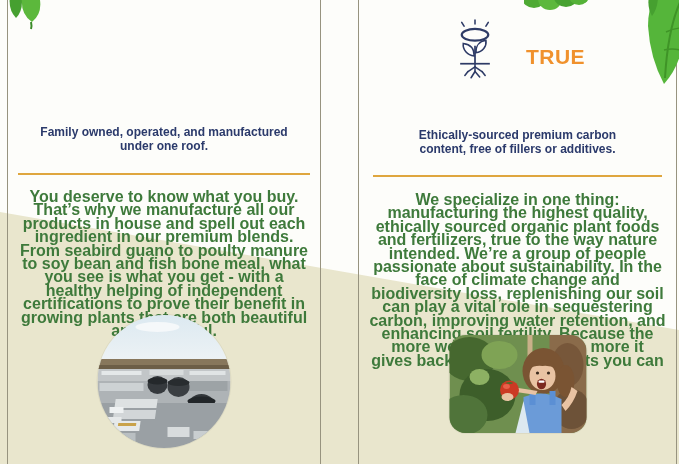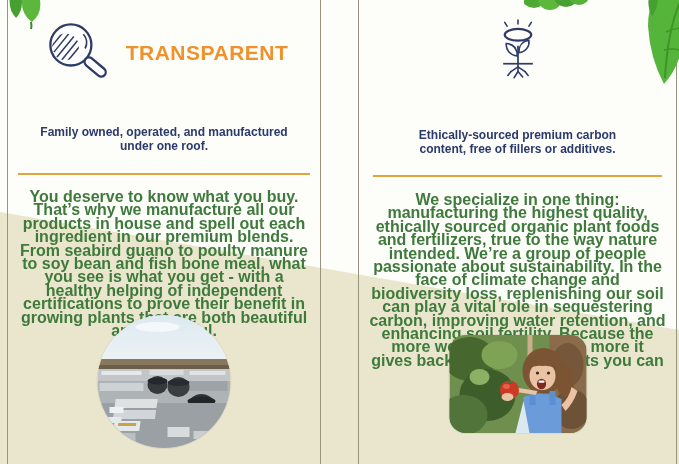--- a/index.html
+++ b/index.html
@@ -79,43 +79,20 @@
 <body>
 
 <div class="beige-diagonal"></div>
 
 <div class="vline l1"></div>
 <div class="vline l2"></div>
 <div class="vline l3"></div>
 <div class="vline l4"></div>
 
 <div class="panel left">
-  <div class="header-row">
-    <span class="icon-wrap">
-      <svg class="icon-svg" width="76" height="66" viewBox="0 0 84 74">
-        <defs>
-            <clipPath id="lensClip">
-              <circle cx="28" cy="30" r="15"></circle>
-            </clipPath>
-          </defs>
-        <circle cx="34" cy="28" r="23" fill="#ffffff" stroke="#2e3b66" stroke-width="2.6"></circle>
-        <g clip-path="url(#lensClip)" stroke="#2e3b66" stroke-width="1.7">
-          <line x1="12" y1="30" x2="30" y2="8"></line>
-          <line x1="15" y1="36" x2="36" y2="10"></line>
-          <line x1="18" y1="42" x2="41" y2="14"></line>
-          <line x1="22" y1="47" x2="44" y2="20"></line>
-          <line x1="27" y1="50" x2="46" y2="27"></line>
-          <line x1="33" y1="52" x2="47" y2="35"></line>
-        </g>
-        <path d="M48,16 a14,14 0 0 1 2,16" fill="none" stroke="#2e3b66" stroke-width="2"></path>
-        <rect x="-2" y="-5" width="28" height="10" rx="5" transform="translate(52,45) rotate(40)" fill="#ffffff" stroke="#2e3b66" stroke-width="2.6"></rect>
-      </svg>
-    </span>
-    <span class="heading">TRANSPARENT</span>
-  </div>
 
   <div class="subtitle">Family owned, operated, and manufactured under one roof.</div>
   <div class="divider"></div>
   <div class="body-text">You deserve to know what you buy. That’s why we manufacture all our products in house and spell out each ingredient in our premium blends. From seabird guano to poulty manure to soy bean and fish bone meal, what you see is what you get - with a healthy helping of independent certifications to prove their benefit in growing plants that are both beautiful and bountiful.</div>
 
   <div class="photo-circle">
     <svg width="133" height="133" viewBox="0 0 133 133">
       <defs>
         <linearGradient id="sky" x1="0" y1="0" x2="0" y2="1">
           <stop offset="0" stop-color="#dce9f1"></stop>
@@ -173,20 +150,21 @@
           <path d="M32,57 L32,67"></path>
           <path d="M32,61 L23,67"></path>
           <path d="M32,61 L41,67"></path>
           <path d="M32,67 L27,75"></path>
           <path d="M32,67 L38,74"></path>
           <path d="M23,67 L19,72"></path>
           <path d="M41,67 L45,72"></path>
         </g>
       </svg>
     </span>
+    <span class="heading">TRUE</span>
   </div>
 
   <div class="subtitle">Ethically-sourced premium carbon content, free of fillers or additives.</div>
   <div class="divider"></div>
   <div class="body-text">We specialize in one thing: manufacturing the highest quality, ethically sourced organic plant foods and fertilizers, true to the way nature intended. We’re a group of people passionate about sustainability. In the face of climate change and biodiversity loss, replenishing our soil can play a vital role in sequestering carbon, improving water retention, and enhancing soil fertility. Because the more we give the soil, the more it gives back to us - with results you can see and taste.</div>
 
   <div class="photo-rounded">
     <svg width="137" height="98" viewBox="0 0 137 98">
       <rect x="0" y="0" width="137" height="98" fill="#6f8f4f"></rect>
       <ellipse cx="20" cy="24" rx="26" ry="22" fill="#46682f"></ellipse>

